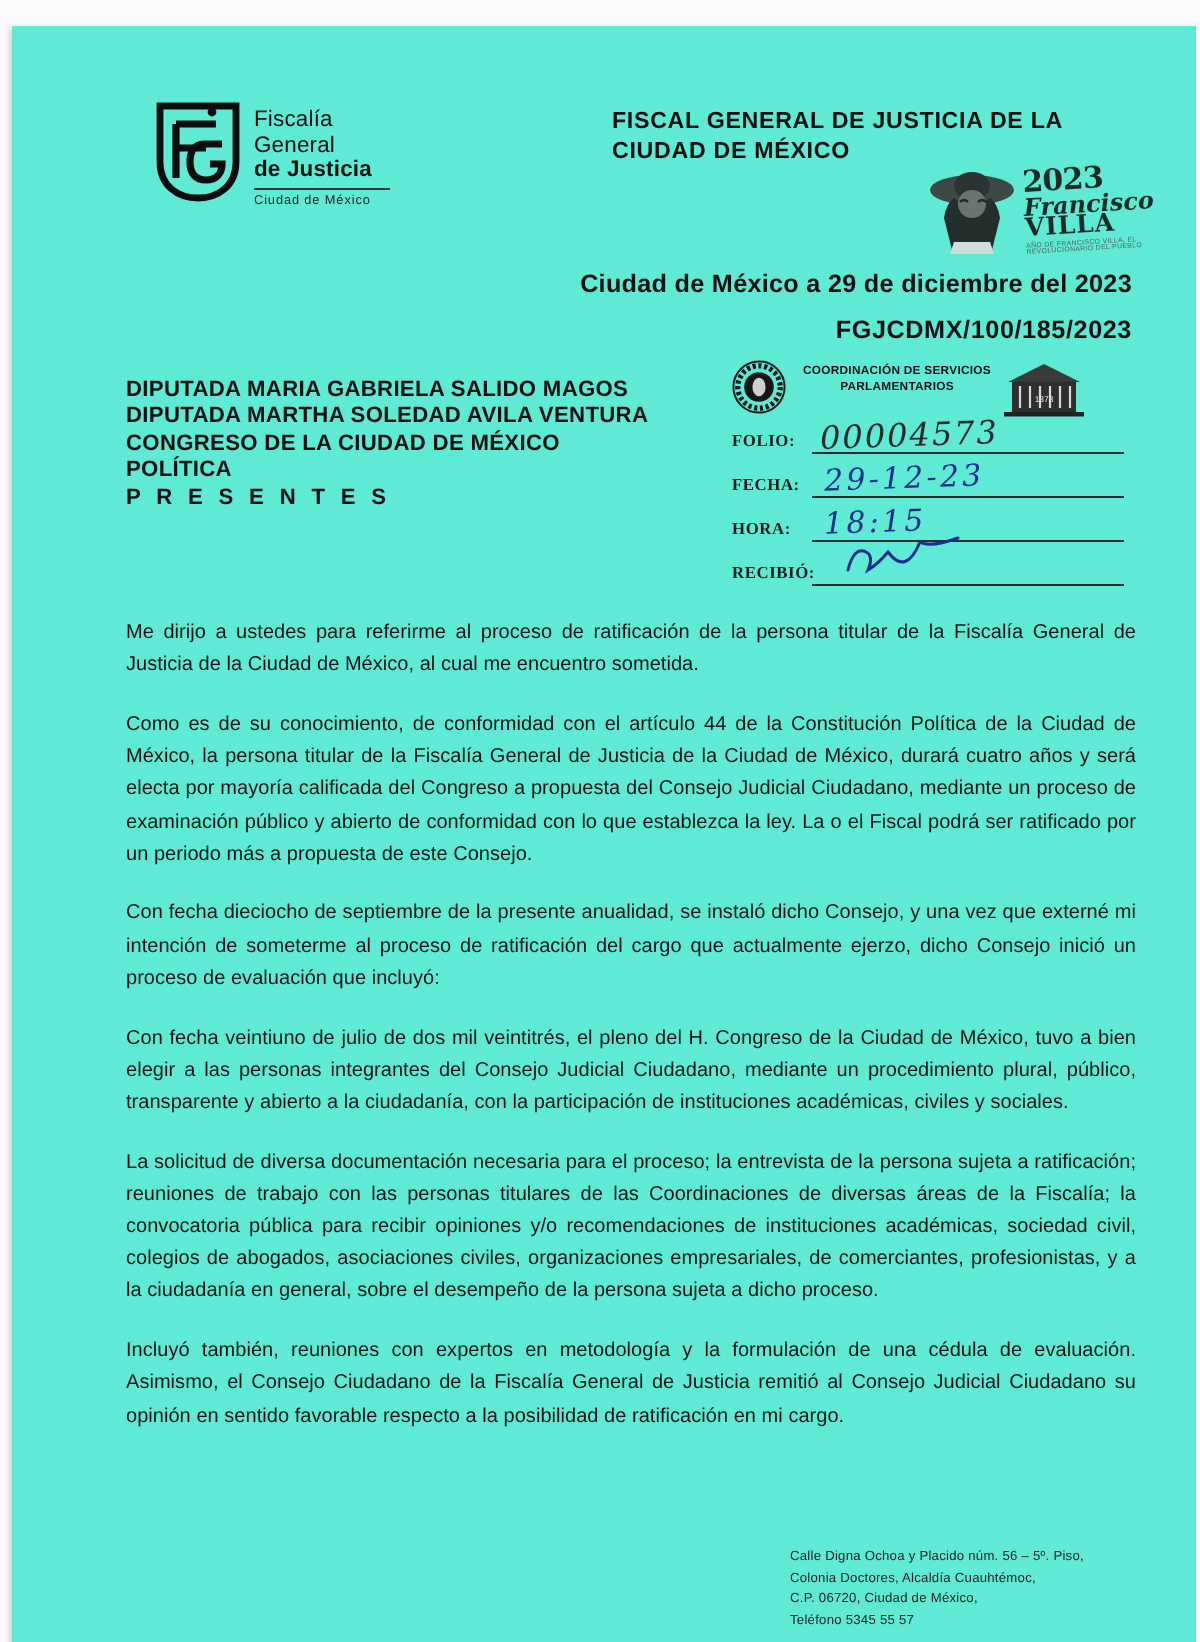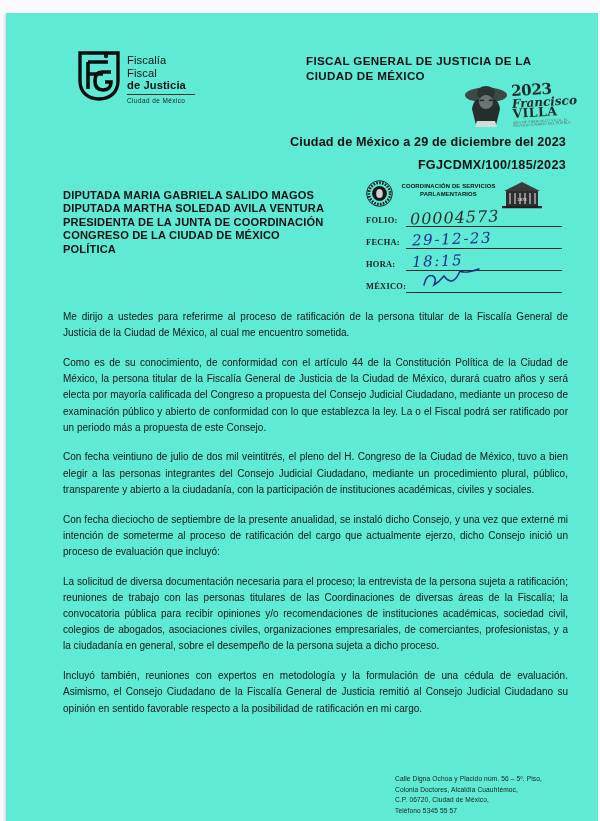--- a/index.html
+++ b/index.html
@@ -283,21 +283,21 @@
 
     <div class="logo-block">
       <svg class="shield" viewBox="0 0 42 50">
         <path d="M2 2 H40 V30 C40 42 31 48 21 48 C11 48 2 42 2 30 Z" fill="none" stroke="#0d0d0d" stroke-width="3.4"></path>
         <path d="M10 11 H30 M10 11 V38 M10 23 H25" fill="none" stroke="#0d0d0d" stroke-width="3.6"></path>
         <path d="M33 21 H24 C19 21 17 25 17 30 C17 36 20 39 25 39 C30 39 33 36 33 31 H27" fill="none" stroke="#0d0d0d" stroke-width="3.6"></path>
         <circle cx="28" cy="5" r="2.2" fill="#0d0d0d"></circle>
       </svg>
       <div class="logo-text">
         <div class="logo-line">Fiscalía</div>
-        <div class="logo-line">Fiscal</div>
+        <div class="logo-line">General</div>
         <div class="logo-line bold">de Justicia</div>
         <div class="logo-rule"></div>
         <div class="logo-sub">Ciudad de México</div>
       </div>
     </div>
 
     <div class="fiscal-title">FISCAL GENERAL DE JUSTICIA DE LA CIUDAD DE MÉXICO</div>
 
     <div class="villa-seal">
       <svg class="villa-portrait" viewBox="0 0 45 46">
@@ -317,23 +317,23 @@
       </div>
     </div>
   </div>
 
   <div class="dateline">Ciudad de México a 29 de diciembre del 2023</div>
   <div class="refline">FGJCDMX/100/185/2023</div>
 
   <div class="addressee">
     <div>DIPUTADA MARIA GABRIELA SALIDO MAGOS</div>
     <div>DIPUTADA MARTHA SOLEDAD AVILA VENTURA</div>
-    <div>PRESIDENTA DE LA JUNTA DE COORDINACIÓN</div>
     <div>CONGRESO DE LA CIUDAD DE MÉXICO</div>
     <div>POLÍTICA</div>
+    <div class="spaced">P R E S E N T E S</div>
   </div>
 
   <div class="stamp">
     <div class="stamp-head">
       <svg class="stamp-seal-left" viewBox="0 0 27 27">
         <circle cx="13.5" cy="13.5" r="12.8" fill="none" stroke="#1a1a1a" stroke-width="1"></circle>
         <circle cx="13.5" cy="13.5" r="10.6" fill="none" stroke="#1a1a1a" stroke-width="2.6" stroke-dasharray="1.6 1.3"></circle>
         <circle cx="13.5" cy="13.5" r="7.4" fill="#161616"></circle>
         <ellipse cx="13.5" cy="13.5" rx="3.3" ry="4.6" fill="#cfcfcf"></ellipse>
       </svg>
@@ -357,34 +357,34 @@
         <span class="stamp-label">FECHA:</span>
         <span class="stamp-rule"></span>
         <span class="stamp-hand">29-12-23</span>
       </div>
       <div class="stamp-row">
         <span class="stamp-label">HORA:</span>
         <span class="stamp-rule"></span>
         <span class="stamp-hand">18:15</span>
       </div>
       <div class="stamp-row">
-        <span class="stamp-label">MÉXICO:</span>
+        <span class="stamp-label">RECIBIÓ:</span>
         <span class="stamp-rule"></span>
         <svg class="sig" viewBox="0 0 62 26">
           <path d="M4 20 q3-12 9-9 q4 2 1 9 q5-3 10-9 q9 12 16-5 q5 3 19 -2" fill="none" stroke="#1b2f8a" stroke-width="1.5" stroke-linecap="round"></path>
         </svg>
       </div>
     </div>
   </div>
 
   <div class="body-copy">
     <p>Me dirijo a ustedes para referirme al proceso de ratificación de la persona titular de la Fiscalía General de Justicia de la Ciudad de México, al cual me encuentro sometida.</p>
     <p>Como es de su conocimiento, de conformidad con el artículo 44 de la Constitución Política de la Ciudad de México, la persona titular de la Fiscalía General de Justicia de la Ciudad de México, durará cuatro años y será electa por mayoría calificada del Congreso a propuesta del Consejo Judicial Ciudadano, mediante un proceso de examinación público y abierto de conformidad con lo que establezca la ley. La o el Fiscal podrá ser ratificado por un periodo más a propuesta de este Consejo.</p>
+    <p>Con fecha dieciocho de septiembre de la presente anualidad, se instaló dicho Consejo, y una vez que externé mi intención de someterme al proceso de ratificación del cargo que actualmente ejerzo, dicho Consejo inició un proceso de evaluación que incluyó:</p>
     <p>Con fecha veintiuno de julio de dos mil veintitrés, el pleno del H. Congreso de la Ciudad de México, tuvo a bien elegir a las personas integrantes del Consejo Judicial Ciudadano, mediante un procedimiento plural, público, transparente y abierto a la ciudadanía, con la participación de instituciones académicas, civiles y sociales.</p>
-    <p>Con fecha dieciocho de septiembre de la presente anualidad, se instaló dicho Consejo, y una vez que externé mi intención de someterme al proceso de ratificación del cargo que actualmente ejerzo, dicho Consejo inició un proceso de evaluación que incluyó:</p>
     <p>La solicitud  de diversa documentación necesaria para el proceso; la entrevista de la persona sujeta a ratificación; reuniones de trabajo con las personas titulares de las Coordinaciones de diversas áreas de la Fiscalía; la  convocatoria pública para recibir opiniones y/o recomendaciones de instituciones académicas, sociedad civil, colegios de abogados, asociaciones civiles, organizaciones empresariales, de comerciantes, profesionistas, y a la ciudadanía en general, sobre el desempeño de la persona sujeta a dicho proceso.</p>
     <p>Incluyó también, reuniones con expertos en metodología y la formulación de una cédula de evaluación. Asimismo, el Consejo Ciudadano de la Fiscalía General de Justicia remitió al Consejo Judicial Ciudadano su opinión en sentido favorable respecto a la posibilidad de ratificación en mi cargo.</p>
   </div>
 
   <div class="footer">
     <div>Calle Digna Ochoa y Placido núm. 56 – 5º. Piso,</div>
     <div>Colonia Doctores, Alcaldía Cuauhtémoc,</div>
     <div>C.P. 06720, Ciudad de México,</div>
     <div>Teléfono 5345 55 57</div>
   </div>

